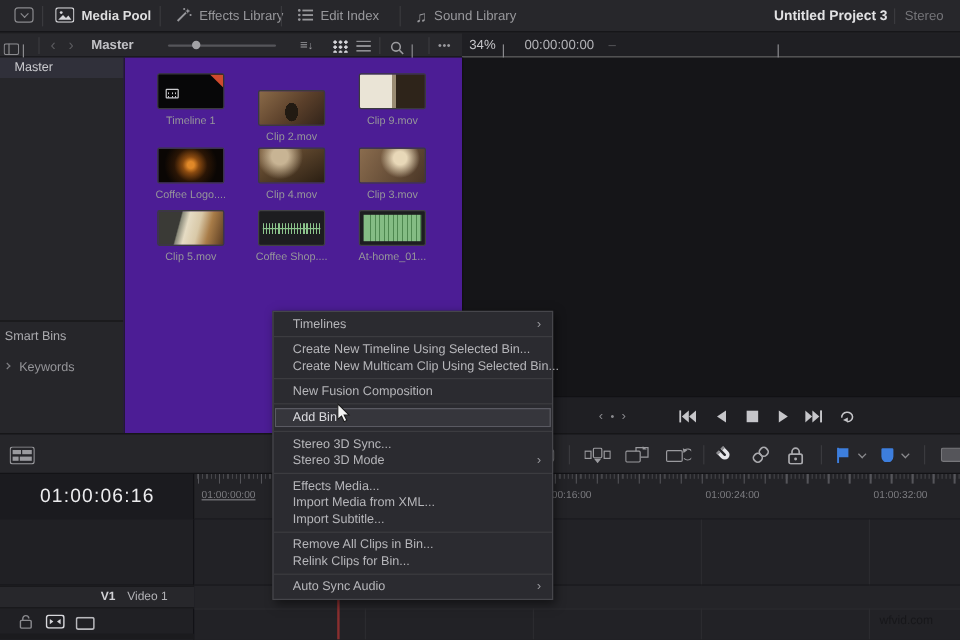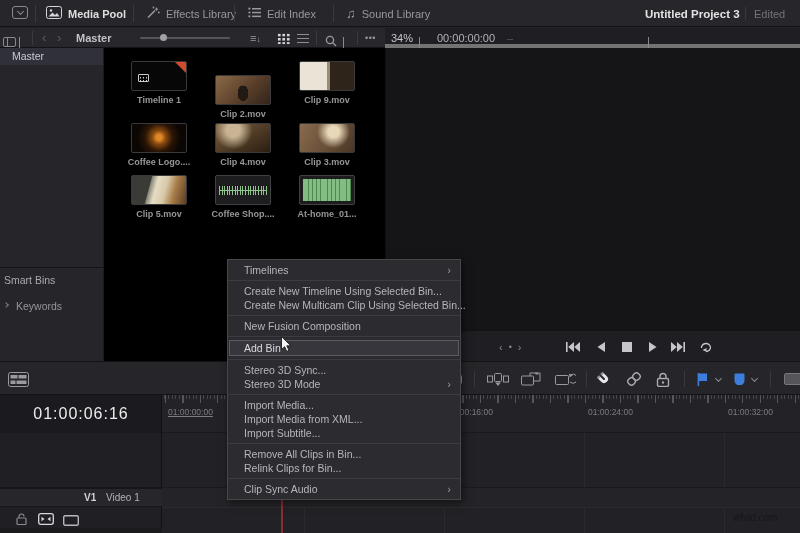--- a/index.html
+++ b/index.html
@@ -13,40 +13,40 @@
   .topbar .tab { position:absolute; top:0; height:27px; display:flex; align-items:center; gap:6px; color:#98989c; font-size:11px; }
   .tab.active { color:#dededf; font-weight:bold; }
   .vdiv { position:absolute; top:5px; width:1px; height:17px; background:#3a3a3e; }
   .panelbox { width:16px; height:13px; border:1px solid #8a8a8e; border-radius:3px; display:flex; align-items:center; justify-content:center; }
   .chev { width:5px; height:5px; border-right:1.4px solid #8a8a8e; border-bottom:1.4px solid #8a8a8e; transform:rotate(45deg); margin-top:-3px; }
   .proj-title { position:absolute; top:0; height:27px; display:flex; align-items:center; color:#e2e2e4; font-size:11.5px; font-weight:bold; }
   .proj-status { position:absolute; top:0; height:27px; display:flex; align-items:center; color:#747478; font-size:11px; }
 
   
   .row2L { left:0; top:28px; width:385px; height:20px; background:#28282c; border-bottom:1px solid #131316; }
-  .row2R { left:385px; top:28px; width:415px; height:20px; background:#1f1f23; border-bottom:4px solid #737373; }
+  .row2R { left:385px; top:28px; width:415px; height:20px; background:#1f1f23; border-bottom:1px solid #737373; }
   .icn { position:absolute; color:#9a9a9e; font-size:11px; line-height:20px; }
   .dim { color:#5a5a5e; }
   .slider-track { position:absolute; top:9px; height:2px; background:#55555a; border-radius:1px; }
   .slider-dot { position:absolute; top:6px; width:7px; height:7px; border-radius:50%; background:#a2a2a6; }
   .gridicon { position:absolute; top:5px; width:13px; height:11px;
     background:radial-gradient(#d6d6da 1.3px, transparent 1.5px) 0 0/4.5px 4.2px; }
   .listicon { position:absolute; top:6px; width:12px; height:9px;
     background:repeating-linear-gradient(0deg,#8e8e92 0 1.5px, transparent 1.5px 4px); }
 
   
   .sidebar { left:0; top:48px; width:103px; height:313px; background:#26262a; }
   .bin-row { position:absolute; left:0; top:0; width:103px; height:17px; background:#30303a; color:#cacace;
     font-size:10.5px; line-height:17px; padding-left:12px; }
   .sb-sep { position:absolute; left:0; top:219px; width:103px; height:1px; background:#141417; }
   .sb-head { position:absolute; left:4px; top:226px; color:#aaaaae; font-size:10.5px; }
   .sb-key { position:absolute; left:16px; top:252px; color:#96969a; font-size:10.5px; }
   .sb-chev { position:absolute; left:4px; top:255px; width:4px; height:4px; border-right:1.3px solid #808084; border-top:1.3px solid #808084; transform:rotate(45deg); }
 
-  .grid-pane { left:103px; top:48px; width:282px; height:313px; background:#000000; border-left:1px solid #1a1a1d;font-weight:bold; }
+  .grid-pane { left:103px; top:48px; width:282px; height:313px; background:#4c1d95; border-left:1px solid #1a1a1d; }
   .viewer { left:385px; top:48px; width:415px; height:282px; background:#151518; border-left:1px solid #101013; }
 
   
   .clip { position:absolute; width:84px; }
   .thumb { width:56px; height:30px; margin:0 auto; border-radius:2px; border:1px solid #3a3a3e; position:relative; overflow:hidden; }
   .clip-label { margin-top:4px; text-align:center; color:#96969a; font-size:9px; white-space:nowrap; }
   .t-timeline { background:#070708; }
   .t-timeline .corner { position:absolute; right:0; top:0; width:0; height:0; border-top:11px solid #cf4a2e; border-left:11px solid transparent; }
   .t-timeline .film { position:absolute; left:6px; top:12px; width:11px; height:8px; border:1px solid #cccccf; border-radius:1px;
     background:repeating-linear-gradient(90deg,#cccccf 0 1px, transparent 1px 3px) 1px 2px/9px 1.5px no-repeat,
@@ -169,21 +169,21 @@
     </div>
     <span class="vdiv" style="left:333px;"></span>
 
     <div class="tab" style="left:346px;">
       <span style="font-size:13px;color:#98989c;">♫</span>
       <span>Sound Library</span>
     </div>
 
     <div class="proj-title" style="left:645px;">Untitled Project 3</div>
     <span class="vdiv" style="left:745px;top:7px;height:13px;"></span>
-    <div class="proj-status" style="left:754px;">Edited</div>
+    <div class="proj-status" style="left:754px;">Stereo</div>
   </div>
 
   <div class="abs row2L">
     <span class="abs" style="left:3px;top:5px;">
       <svg width="13" height="10" viewBox="0 0 13 10">
           <rect x="0.5" y="0.5" width="12" height="9" rx="1.5" fill="none" stroke="#8a8a8e"></rect>
           <line x1="4.5" y1="0.5" x2="4.5" y2="9.5" stroke="#8a8a8e"></line>
         </svg>
     </span>
     <span class="abs" style="left:19px;top:9px;"><span class="chev"></span></span>
@@ -479,30 +479,30 @@
       <div class="mitem"><span>New Fusion Composition</span></div>
     </div>
     <div class="mgroup">
       <div class="mitem hl"><span>Add Bin</span></div>
     </div>
     <div class="mgroup">
       <div class="mitem"><span>Stereo 3D Sync...</span></div>
       <div class="mitem"><span>Stereo 3D Mode</span><span class="sub">›</span></div>
     </div>
     <div class="mgroup">
-      <div class="mitem"><span>Import Media...</span></div>
+      <div class="mitem"><span>Effects Media...</span></div>
       <div class="mitem"><span>Import Media from XML...</span></div>
       <div class="mitem"><span>Import Subtitle...</span></div>
     </div>
     <div class="mgroup">
       <div class="mitem"><span>Remove All Clips in Bin...</span></div>
       <div class="mitem"><span>Relink Clips for Bin...</span></div>
     </div>
     <div class="mgroup">
-      <div class="mitem"><span>Clip Sync Audio</span><span class="sub">›</span></div>
+      <div class="mitem"><span>Auto Sync Audio</span><span class="sub">›</span></div>
     </div>
   </div>
 
   <span class="abs cursor">
     <svg width="11" height="16" viewBox="0 0 11 16">
         <path d="M0.5 0.5 L0.5 13.5 L3.6 10.7 L5.8 15.4 L8 14.3 L5.8 9.8 L9.8 9.8 Z" fill="#f4f4f4" stroke="#1a1a1a" stroke-width="0.9"></path>
       </svg>
   </span>
 
   <div class="abs watermark">wfvid.com</div>

